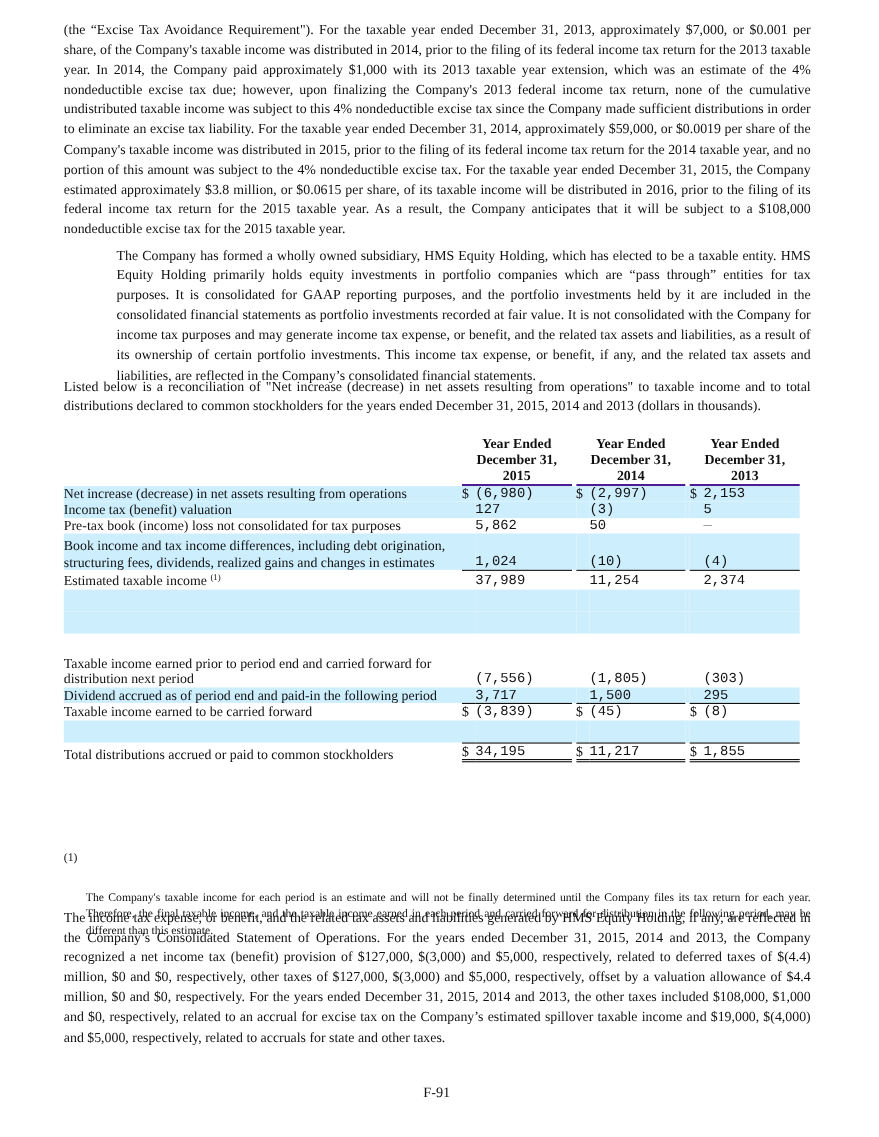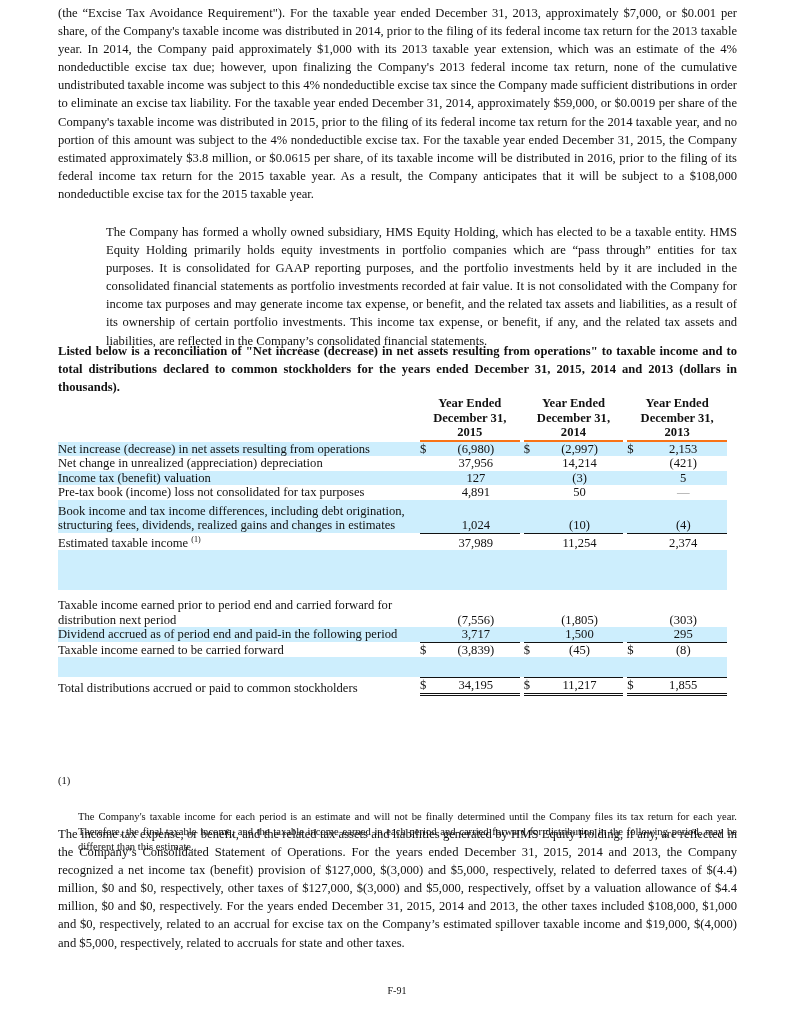--- a/index.html
+++ b/index.html
@@ -6,52 +6,52 @@
   body {
     width: 799px; height: 1034px; position: relative; overflow: hidden;
     font-family: "Liberation Serif", "DejaVu Serif", serif;
     color: #111; font-size: 12.6px;
   }
   .page { position: absolute; left: 58px; top: 0; width: 679px; }
   .para {
     text-align: justify; line-height: 18.1px; margin: 0;
     text-align-last: left;
   }
-  #p1 { position: absolute; top: 4px; font-family: Liberation Serif, serif; }
+  #p1 { position: absolute; top: 18px; font-family: Liberation Serif, serif; }
   #p2 { position: absolute; top: 223px; margin-left: 48px; }
-  #p3 { position: absolute; top: 342px; font-weight: bold; }
+  #p3 { position: absolute; top: 342px; }
   #p4 { position: absolute; top: 825px; }
   table.recon {
     position: absolute; top: 396px; left: 0; width: 669px;
     border-collapse: separate; border-spacing: 0; font-size: 12.6px;
   }
   table.recon td, table.recon th { padding: 0; line-height: 14.5px; vertical-align: bottom; }
   th.colhead {
     font-weight: bold; text-align: center; font-size: 12.6px; line-height: 14px;
-    padding-bottom: 2px; border-bottom: 2px solid #f97316;
+    padding-bottom: 2px; border-bottom: 2px solid #4c1d95;
   }
   th.gap { border: none; }
   tr.shaded td { background: #cdeefd; }
   td.label { padding: 2px 2px 2px 2px; width: 352px; }
   td.cur { width: 12px; text-align: left; padding-left: 4px; }
-  td.num { text-align: center; width: 86px; padding-right: 2px; }
+  td.num { text-align: left; width: 86px; padding-right: 2px; font-family: Liberation Mono, monospace; }
   td.sp { width: 4px; }
   td.blank { height: 20px; }
   .topline td.cur, .topline td.num { border-top: 1.5px solid #111; }
   .dbl td.cur, .dbl td.num { border-bottom: 3px double #111; }
   sup { font-size: 8px; vertical-align: 5px; }
   .dash { color: #999; }
   .footnote {
     position: absolute; top: 773px; left: 0; width: 679px;
     font-size: 10.6px; line-height: 15px; text-align: justify;
     display: flex;
   }
   .fn-mark { width: 20px; flex: none; }
   .fn-text { flex: 1; text-align: justify; text-align-last: left; margin-top: 36px; }
-  .pagenum { position: absolute; top: 985px; left: 0; width: 794px; text-align: center; font-size: 10px; }
+  .pagenum { position: absolute; top: 985px; left: 0; width: 794px; text-align: center; font-size: 13px; }
 </style>
 </head>
 <body>
 
 <div class="page">
   <p class="para" id="p1">(the “Excise Tax Avoidance Requirement"). For the taxable year ended December 31, 2013, approximately $7,000, or $0.001 per share, of the Company's taxable income was distributed in 2014, prior to the filing of its federal income tax return for the 2013 taxable year. In 2014, the Company paid approximately $1,000 with its 2013 taxable year extension, which was an estimate of the 4% nondeductible excise tax due; however, upon finalizing the Company's 2013 federal income tax return, none of the cumulative undistributed taxable income was subject to this 4% nondeductible excise tax since the Company made sufficient distributions in order to eliminate an excise tax liability. For the taxable year ended December 31, 2014, approximately $59,000, or $0.0019 per share of the Company's taxable income was distributed in 2015, prior to the filing of its federal income tax return for the 2014 taxable year, and no portion of this amount was subject to the 4% nondeductible excise tax. For the taxable year ended December 31, 2015, the Company estimated approximately $3.8 million, or $0.0615 per share, of its taxable income will be distributed in 2016, prior to the filing of its federal income tax return for the 2015 taxable year. As a result, the Company anticipates that it will be subject to a $108,000 nondeductible excise tax for the 2015 taxable year.</p>
   <p class="para" id="p2">The Company has formed a wholly owned subsidiary, HMS Equity Holding, which has elected to be a taxable entity. HMS Equity Holding primarily holds equity investments in portfolio companies which are “pass through” entities for tax purposes. It is consolidated for GAAP reporting purposes, and the portfolio investments held by it are included in the consolidated financial statements as portfolio investments recorded at fair value. It is not consolidated with the Company for income tax purposes and may generate income tax expense, or benefit, and the related tax assets and liabilities, as a result of its ownership of certain portfolio investments. This income tax expense, or benefit, if any, and the related tax assets and liabilities, are reflected in the Company’s consolidated financial statements.</p>
   <p class="para" id="p3">Listed below is a reconciliation of "Net increase (decrease) in net assets resulting from operations" to taxable income and to total distributions declared to common stockholders for the years ended December 31, 2015, 2014 and 2013 (dollars in thousands).</p>
 
   <table class="recon">
@@ -84,48 +84,37 @@
         <td class="cur">$</td>
         <td class="num">(6,980)</td>
         <td class="sp"></td>
         <td class="cur">$</td>
         <td class="num">(2,997)</td>
         <td class="sp"></td>
         <td class="cur">$</td>
         <td class="num">2,153</td>
       </tr>
 
-      <tr>
-        <td class="label">Net change in unrealized (appreciation) depreciation</td>
-        <td class="cur"></td>
-        <td class="num">37,956</td>
-        <td class="sp"></td>
-        <td class="cur"></td>
-        <td class="num">14,214</td>
-        <td class="sp"></td>
-        <td class="cur"></td>
-        <td class="num">(421)</td>
-      </tr>
 
       <tr class="shaded">
         <td class="label">Income tax (benefit) valuation</td>
         <td class="cur"></td>
         <td class="num">127</td>
         <td class="sp"></td>
         <td class="cur"></td>
         <td class="num">(3)</td>
         <td class="sp"></td>
         <td class="cur"></td>
         <td class="num">5</td>
       </tr>
 
       <tr>
         <td class="label">Pre-tax book (income) loss not consolidated for tax purposes</td>
         <td class="cur"></td>
-        <td class="num">4,891</td>
+        <td class="num">5,862</td>
         <td class="sp"></td>
         <td class="cur"></td>
         <td class="num">50</td>
         <td class="sp"></td>
         <td class="cur"></td>
         <td class="num dash">—</td>
       </tr>
 
       <tr class="shaded">
         <td class="label" style="padding-top:4px">Book income and tax income differences, including debt origination, structuring fees, dividends, realized gains and changes in estimates</td>
@@ -170,21 +159,21 @@
           <td class="num"></td>
           <td class="sp"></td>
           <td class="cur"></td>
           <td class="num"></td>
           <td class="sp"></td>
           <td class="cur"></td>
           <td class="num"></td>
       </tr>
 
       <tr>
-        <td class="label" style="padding-top:8px">Taxable income earned prior to period end and carried forward for distribution next period</td>
+        <td class="label" style="padding-top:20px">Taxable income earned prior to period end and carried forward for distribution next period</td>
         <td class="cur"></td>
         <td class="num">(7,556)</td>
         <td class="sp"></td>
         <td class="cur"></td>
         <td class="num">(1,805)</td>
         <td class="sp"></td>
         <td class="cur"></td>
         <td class="num">(303)</td>
       </tr>
 

